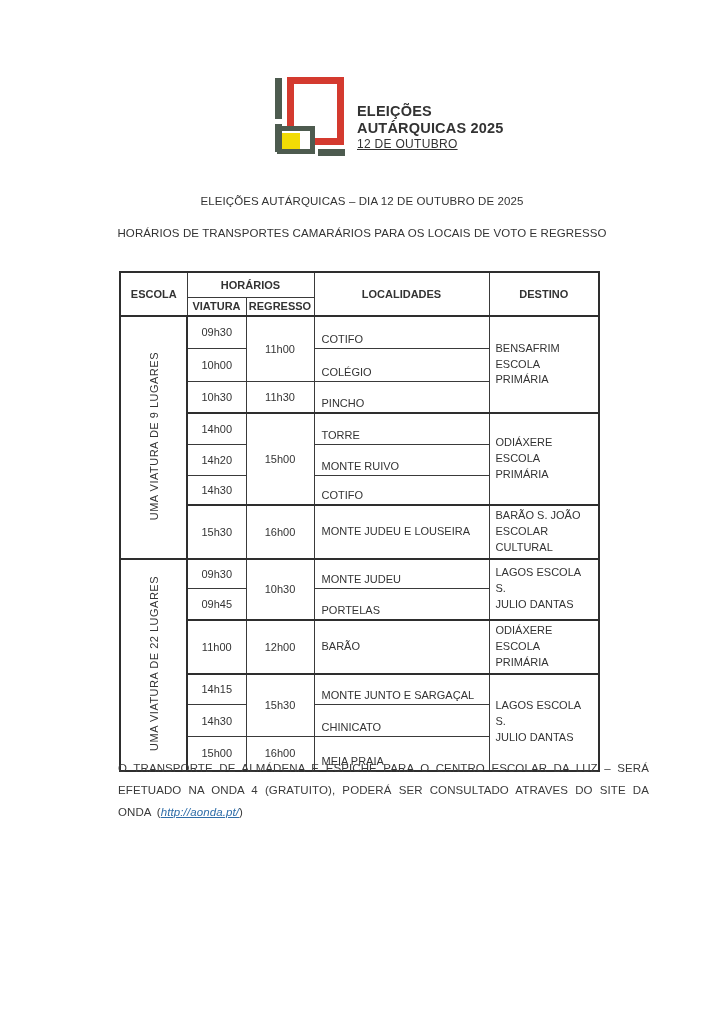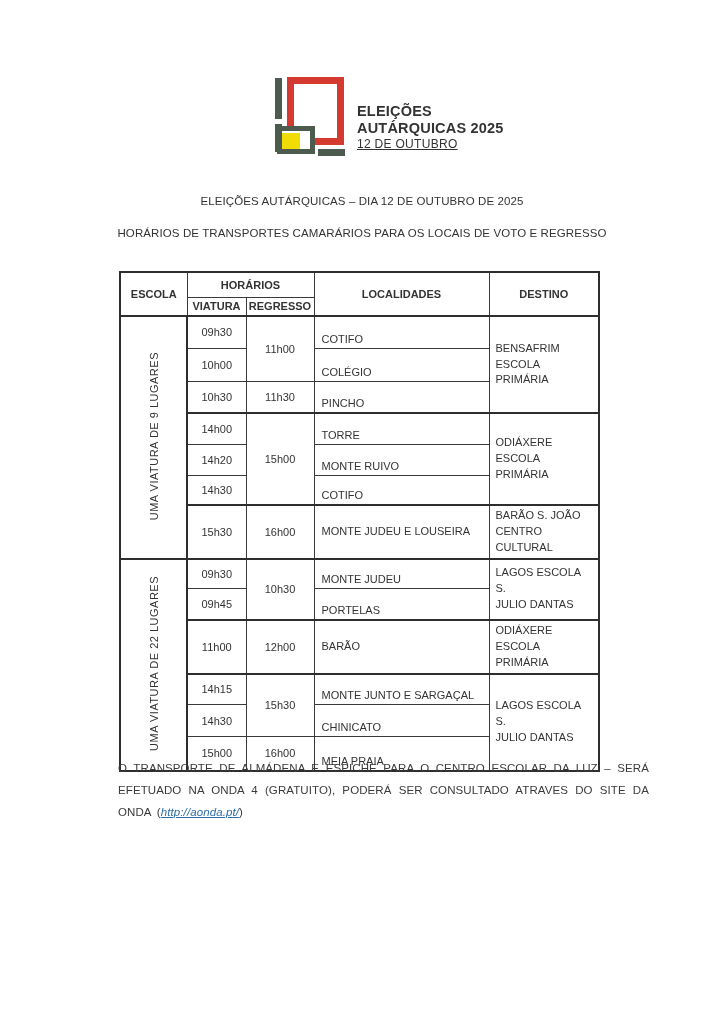--- a/index.html
+++ b/index.html
@@ -145,21 +145,21 @@
       </tr>
       <tr style="height:30px">
         <td class="time-cell col-recolha">14h30</td>
         <td class="loc-cell">COTIFO</td>
       </tr>
       <tr class="group" style="height:46px">
         <td class="time-cell col-recolha">15h30</td>
         <td class="time-cell">16h00</td>
         <td class="loc-cell" style="vertical-align:middle">MONTE JUDEU E LOUSEIRA</td>
         <td class="dest-cell">BARÃO S. JOÃO
-CENTRO
+ESCOLAR
 CULTURAL</td>
       </tr>
 
       <tr class="group" style="height:30px">
         <td class="viatura-cell" rowspan="6"><span class="vtext">UMA VIATURA DE 22 LUGARES</span></td>
         <td class="time-cell col-recolha">09h30</td>
         <td class="time-cell" rowspan="2">10h30</td>
         <td class="loc-cell">MONTE JUDEU</td>
         <td class="dest-cell" rowspan="2">LAGOS ESCOLA S.
 JULIO DANTAS</td>

